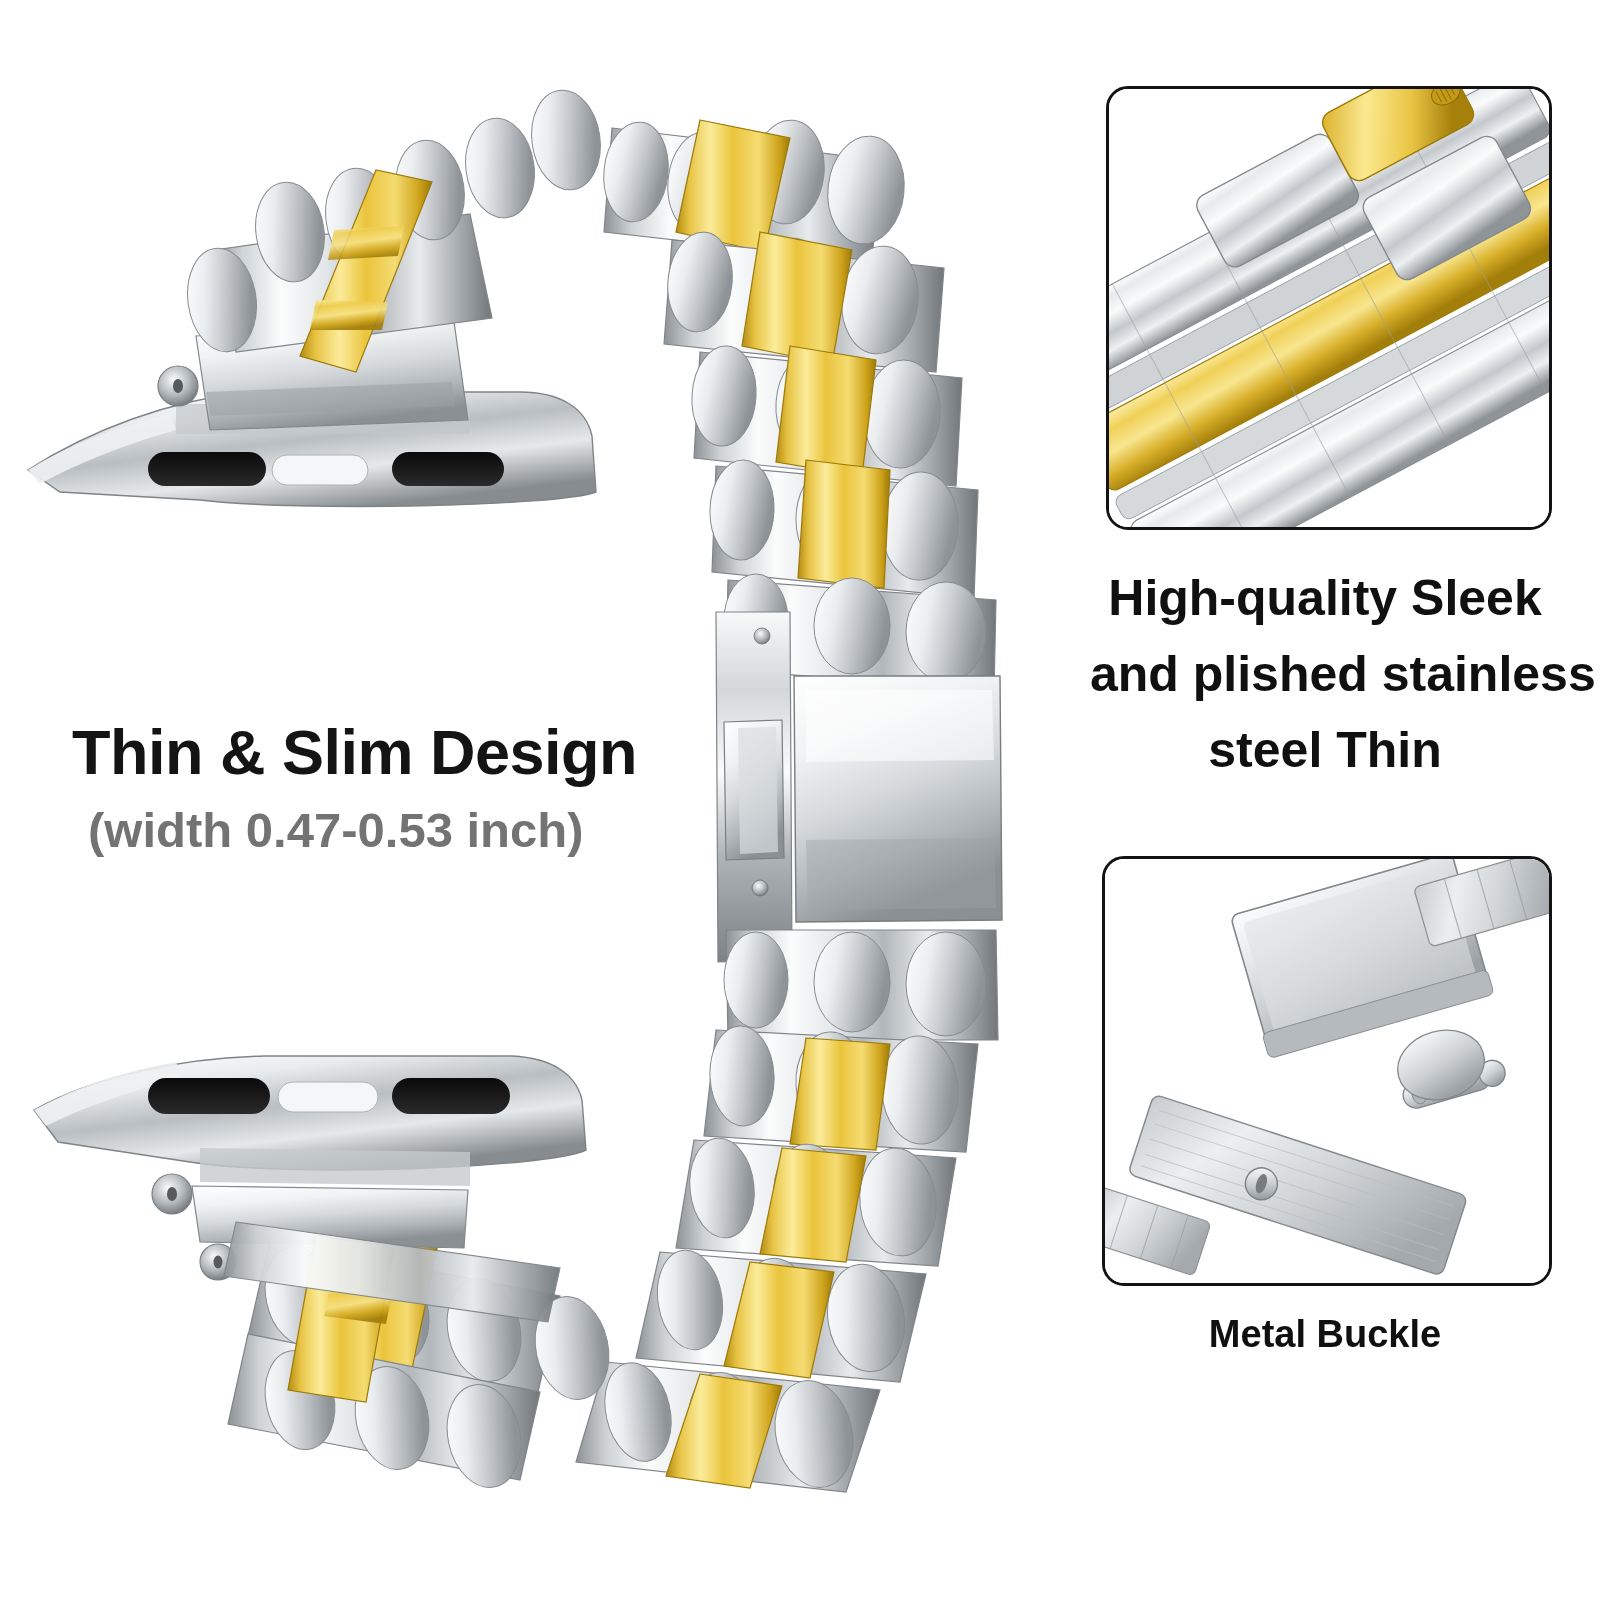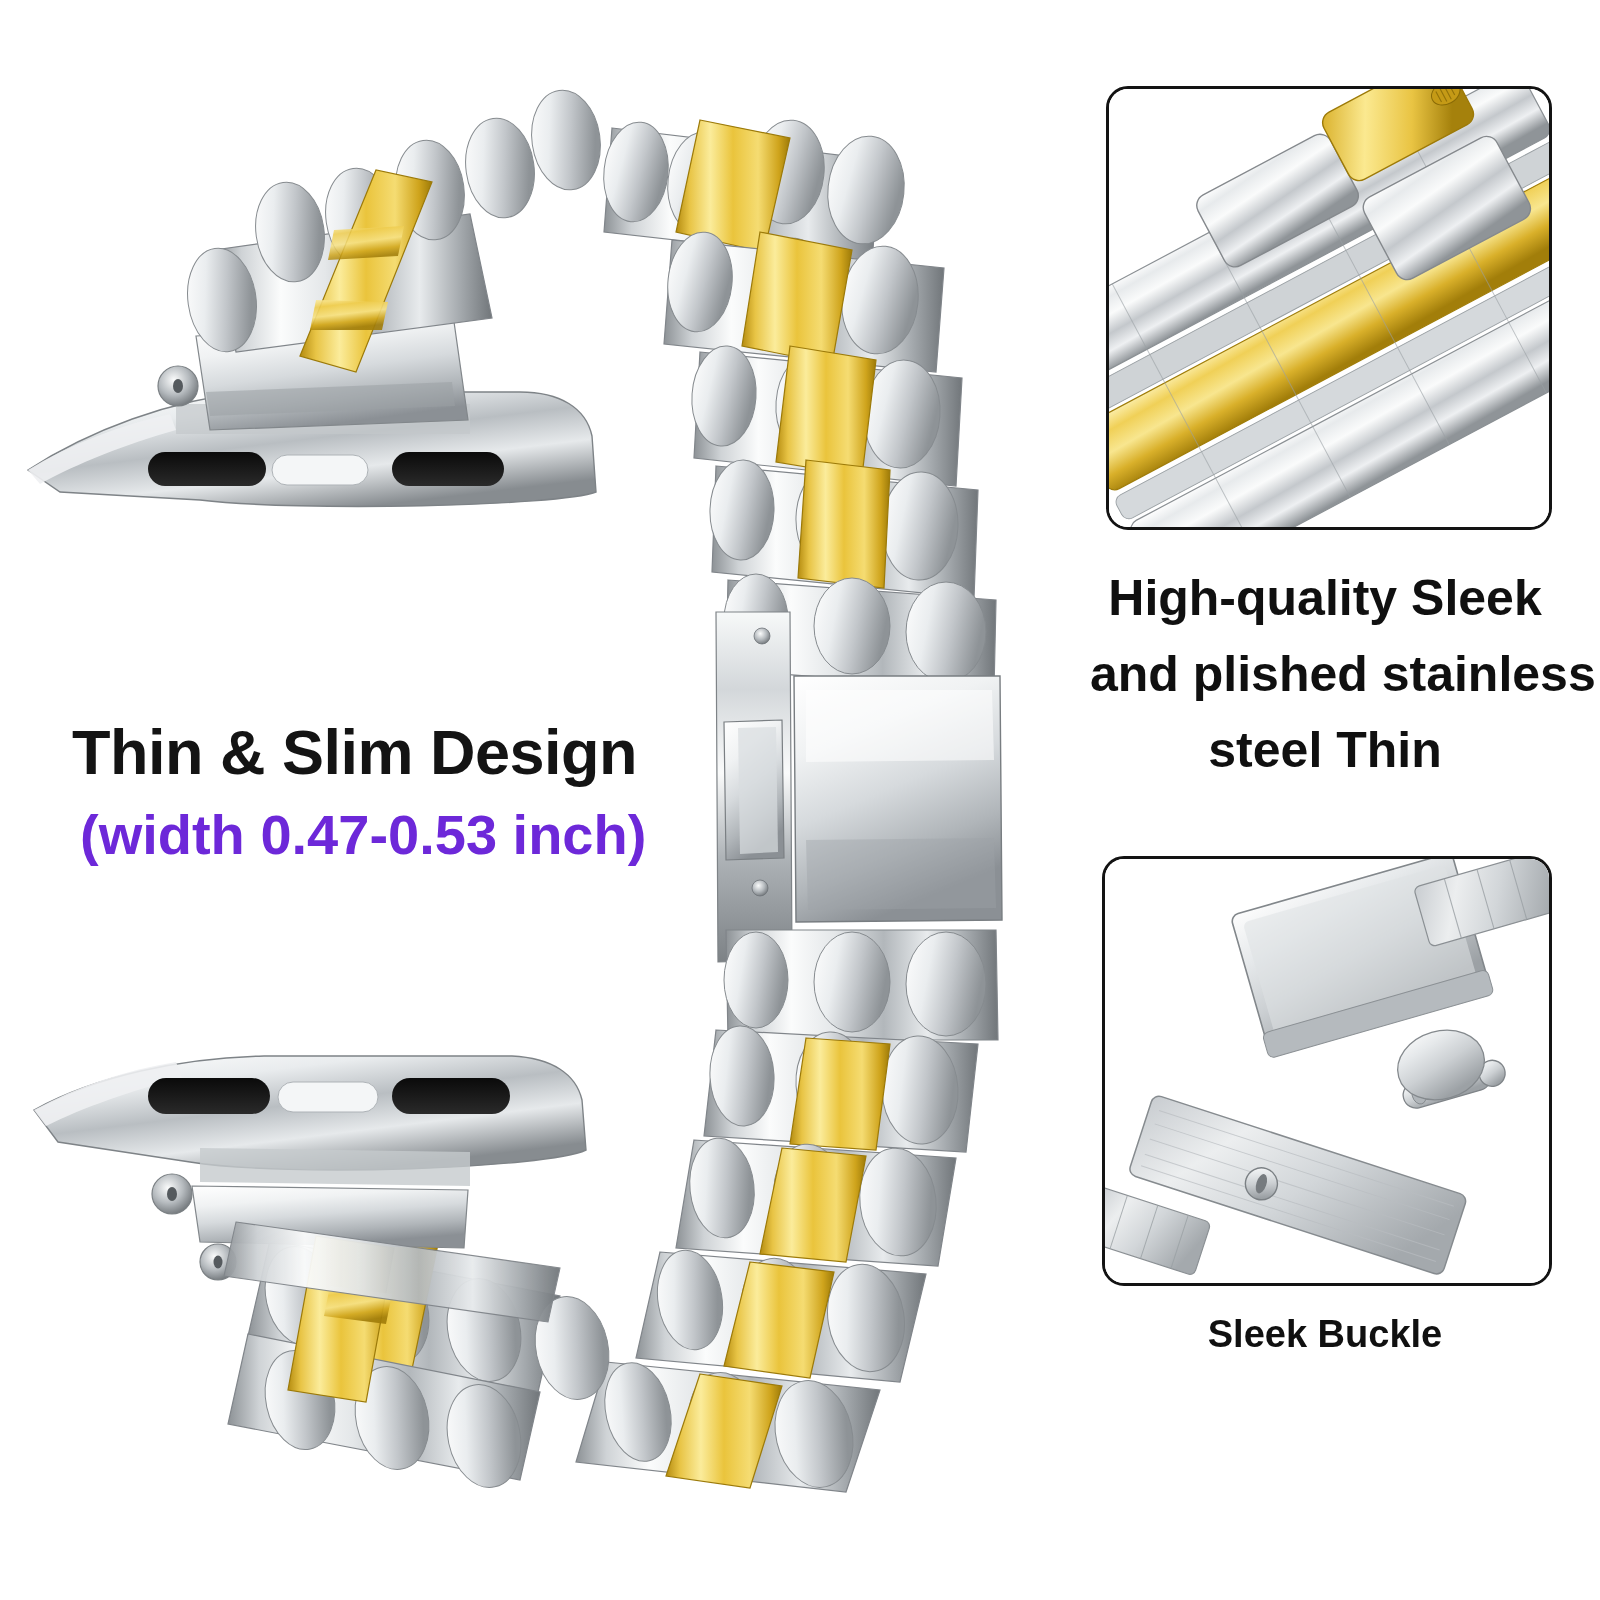--- a/index.html
+++ b/index.html
@@ -33,26 +33,26 @@
     font-family: "Liberation Sans", sans-serif;
     font-size: 63px;
     font-weight: 700;
     color: #141414;
     letter-spacing: -0.5px;
     line-height: 1.08;
     white-space: nowrap;
   }
   .headline-sub {
     font-family: "Liberation Sans", sans-serif;
-    font-size: 56px;
+    font-size: 49px;
     font-weight: 700;
-    color: #6d28d9;
+    color: #737373;
     line-height: 1.25;
     margin-top: 14px;
-    margin-left: 8px;
+    margin-left: 16px;
     white-space: nowrap;
   }
 
   
   .inset-frame {
     position: absolute;
     border: 3px solid #131313;
     border-radius: 22px;
     background: #ffffff;
     overflow: hidden;
@@ -467,16 +467,16 @@
         <g stroke="#9aa0a4" stroke-width="1" opacity="0.8">
           <line x1="12" y1="350" x2="12" y2="406"></line>
           <line x1="44" y1="350" x2="44" y2="406"></line>
           <line x1="76" y1="350" x2="76" y2="406"></line>
         </g>
       </g>
     </svg>
   </div>
 
   <div class="caption" id="caption-2">
-    <span class="caption-line">Sleek Buckle</span>
+    <span class="caption-line">Metal Buckle</span>
   </div>
 
 </div>
 
 </body></html>

